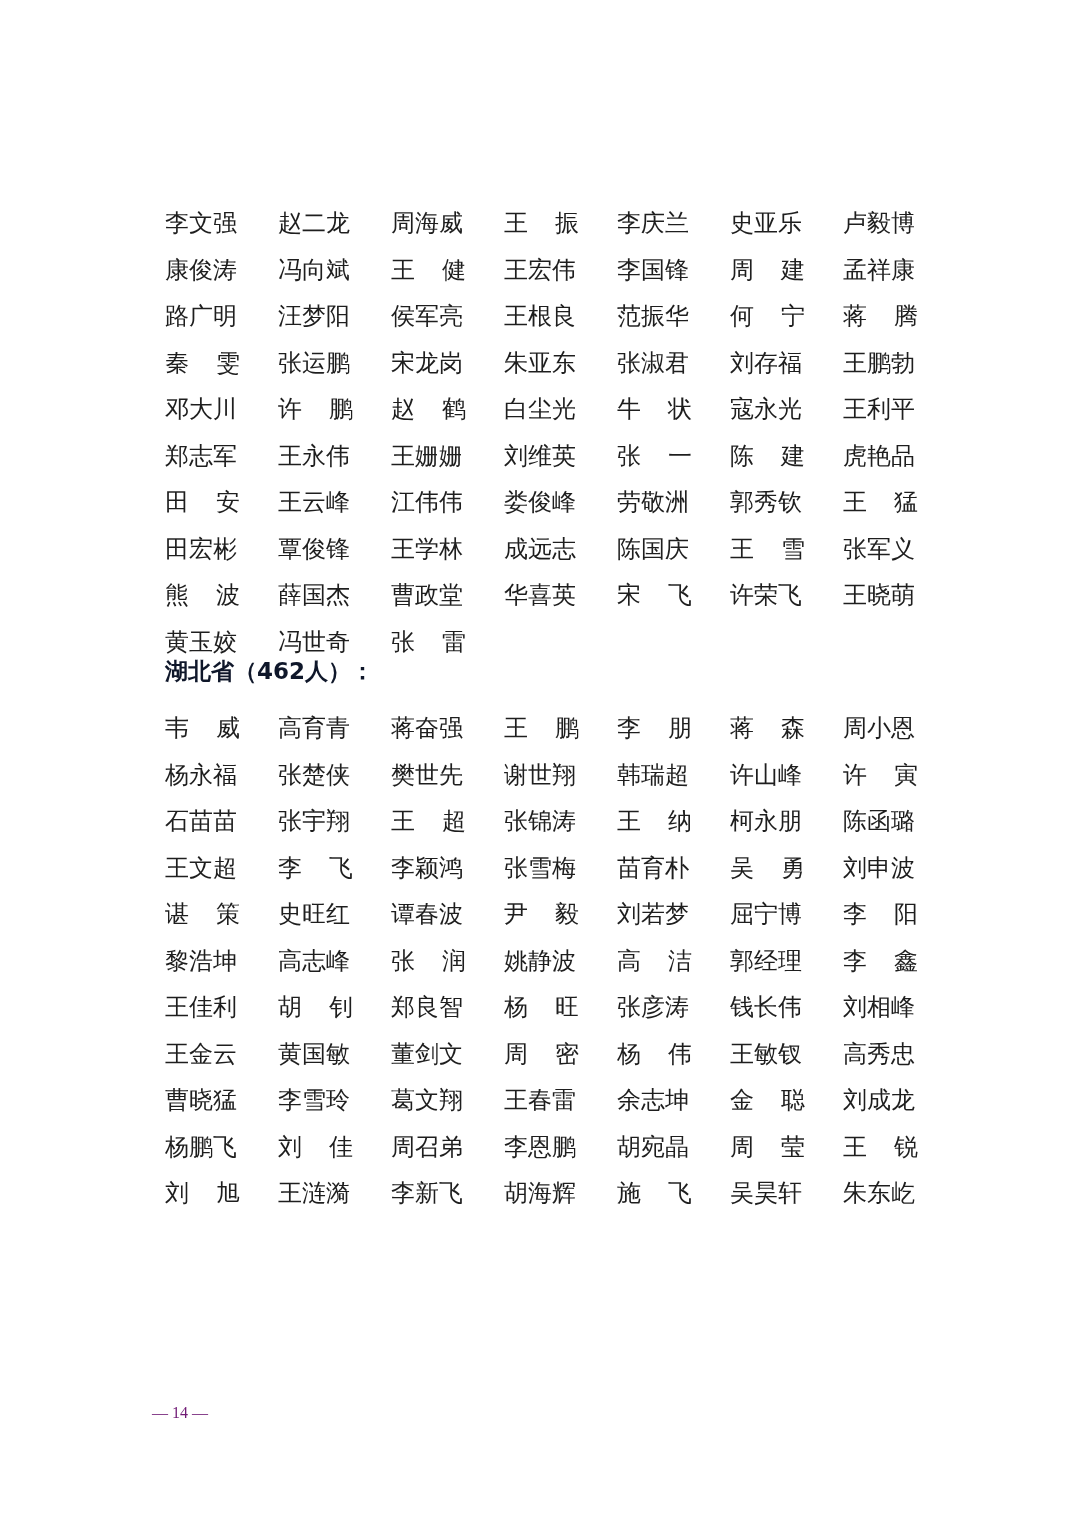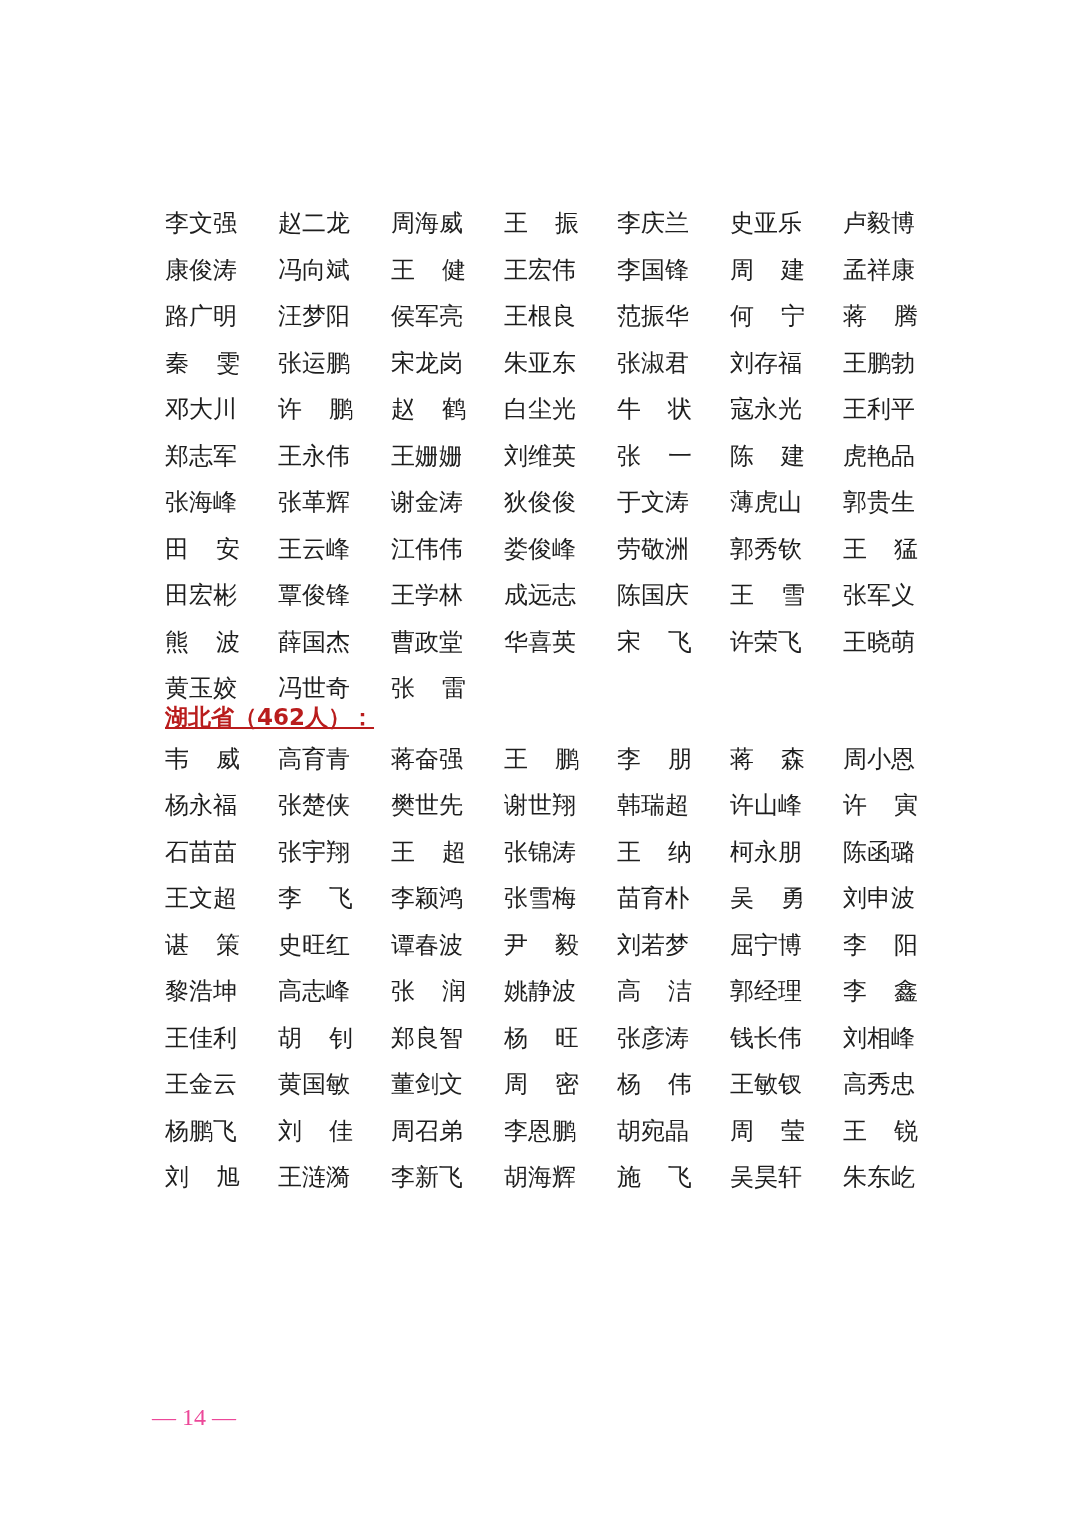--- a/index.html
+++ b/index.html
@@ -4,22 +4,22 @@
   <style>
     html, body { margin: 0; padding: 0; background: #ffffff; }
     body { width: 1080px; height: 1527px; position: relative; overflow: hidden;
       font-family: "DejaVu Serif", "Liberation Serif", serif; color: #1e1e1e; }
     .page { position: absolute; left: 0; top: 0; width: 976px; height: 1527px; }
     .names { position: absolute; left: 165px; top: 200px; width: 760px; }
     .row { display: flex; height: 46.5px; align-items: center; }
     .cell { width: 113px; flex: 0 0 113px; font-size: 24px; letter-spacing: 0; white-space: nowrap; }
     .cell.two { display: flex; justify-content: space-between; width: 75px; flex: 0 0 75px; margin-right: 38px; }
     .heading { height: 32px; display: flex; align-items: center; font-weight: bold; font-size: 23px;
-      font-family: "DejaVu Sans", "Liberation Sans", sans-serif; color: #b91c1c; margin-top: -10px; margin-bottom: 2px; text-decoration: underline; }
-    .footer { position: absolute; left: 152px; top: 1404px; font-size: 24px; color: #ec4899;
+      font-family: "DejaVu Sans", "Liberation Sans", sans-serif; color: #0f172a; margin-top: -10px; margin-bottom: 18px; }
+    .footer { position: absolute; left: 152px; top: 1404px; font-size: 16px; color: #701a75;
       font-family: "Liberation Serif", "DejaVu Serif", serif; }
   </style>
 </head>
 <body>
 
 <div class="page">
   <div class="names" id="names">
       <div class="row">
         <div class="cell">李文强</div>
         <div class="cell">赵二龙</div>
@@ -101,29 +101,20 @@
           <span>张</span>
           <span>一</span>
         </div>
         <div class="cell two">
           <span>陈</span>
           <span>建</span>
         </div>
         <div class="cell">虎艳品</div>
       </div>
       <div class="row">
-        <div class="cell">张海峰</div>
-        <div class="cell">张革辉</div>
-        <div class="cell">谢金涛</div>
-        <div class="cell">狄俊俊</div>
-        <div class="cell">于文涛</div>
-        <div class="cell">薄虎山</div>
-        <div class="cell">郭贵生</div>
-      </div>
-      <div class="row">
         <div class="cell two">
           <span>田</span>
           <span>安</span>
         </div>
         <div class="cell">王云峰</div>
         <div class="cell">江伟伟</div>
         <div class="cell">娄俊峰</div>
         <div class="cell">劳敬洲</div>
         <div class="cell">郭秀钦</div>
         <div class="cell two">
@@ -290,20 +281,32 @@
           <span>密</span>
         </div>
         <div class="cell two">
           <span>杨</span>
           <span>伟</span>
         </div>
         <div class="cell">王敏钗</div>
         <div class="cell">高秀忠</div>
       </div>
       <div class="row">
+        <div class="cell">曹晓猛</div>
+        <div class="cell">李雪玲</div>
+        <div class="cell">葛文翔</div>
+        <div class="cell">王春雷</div>
+        <div class="cell">余志坤</div>
+        <div class="cell two">
+          <span>金</span>
+          <span>聪</span>
+        </div>
+        <div class="cell">刘成龙</div>
+      </div>
+      <div class="row">
         <div class="cell">杨鹏飞</div>
         <div class="cell two">
           <span>刘</span>
           <span>佳</span>
         </div>
         <div class="cell">周召弟</div>
         <div class="cell">李恩鹏</div>
         <div class="cell">胡宛晶</div>
         <div class="cell two">
           <span>周</span>

